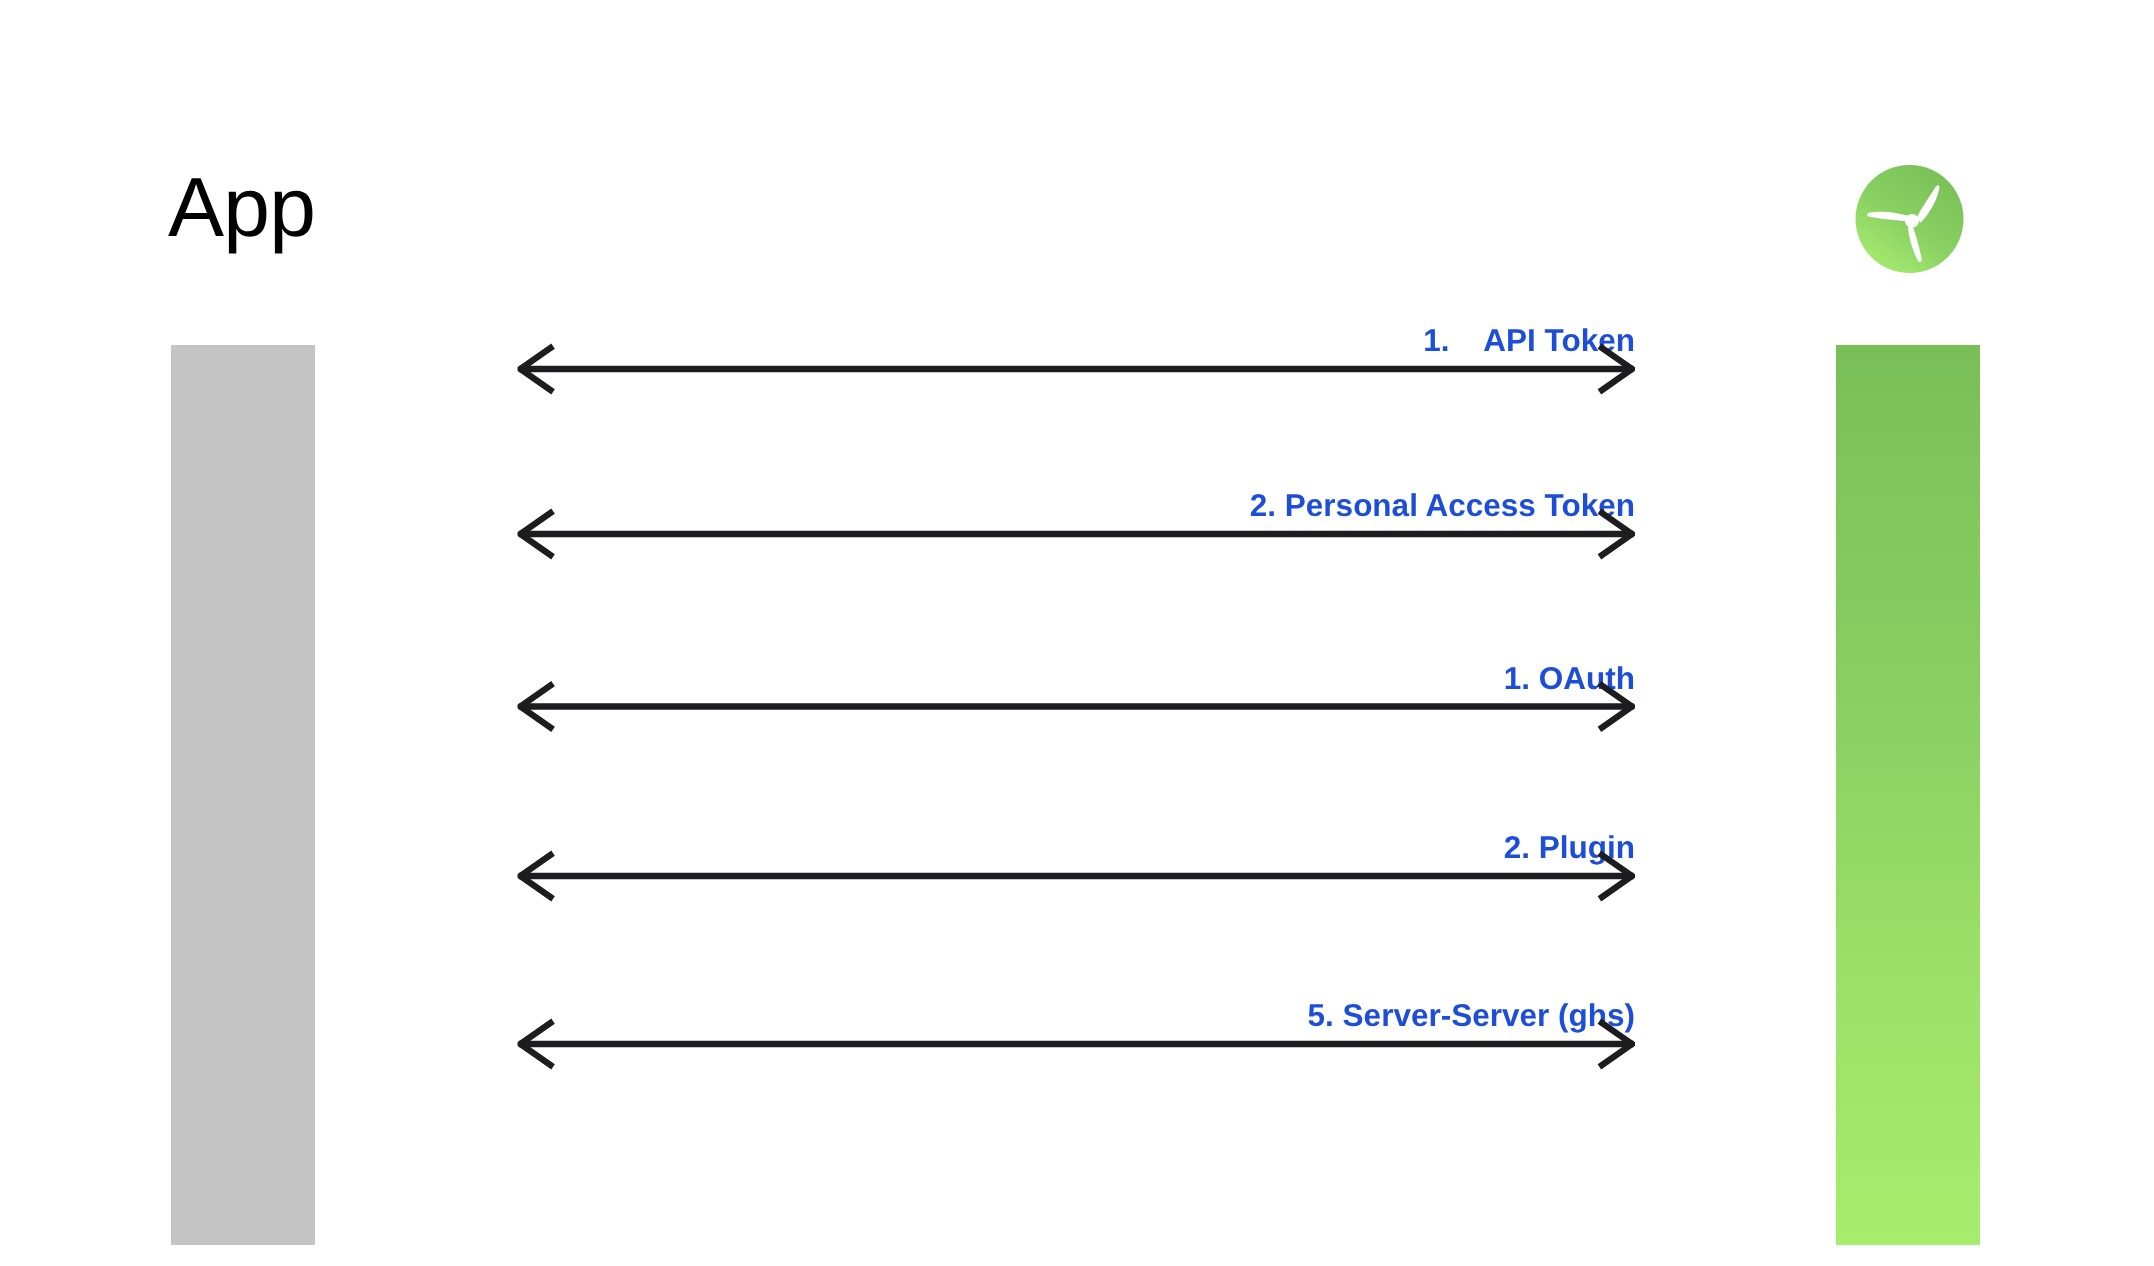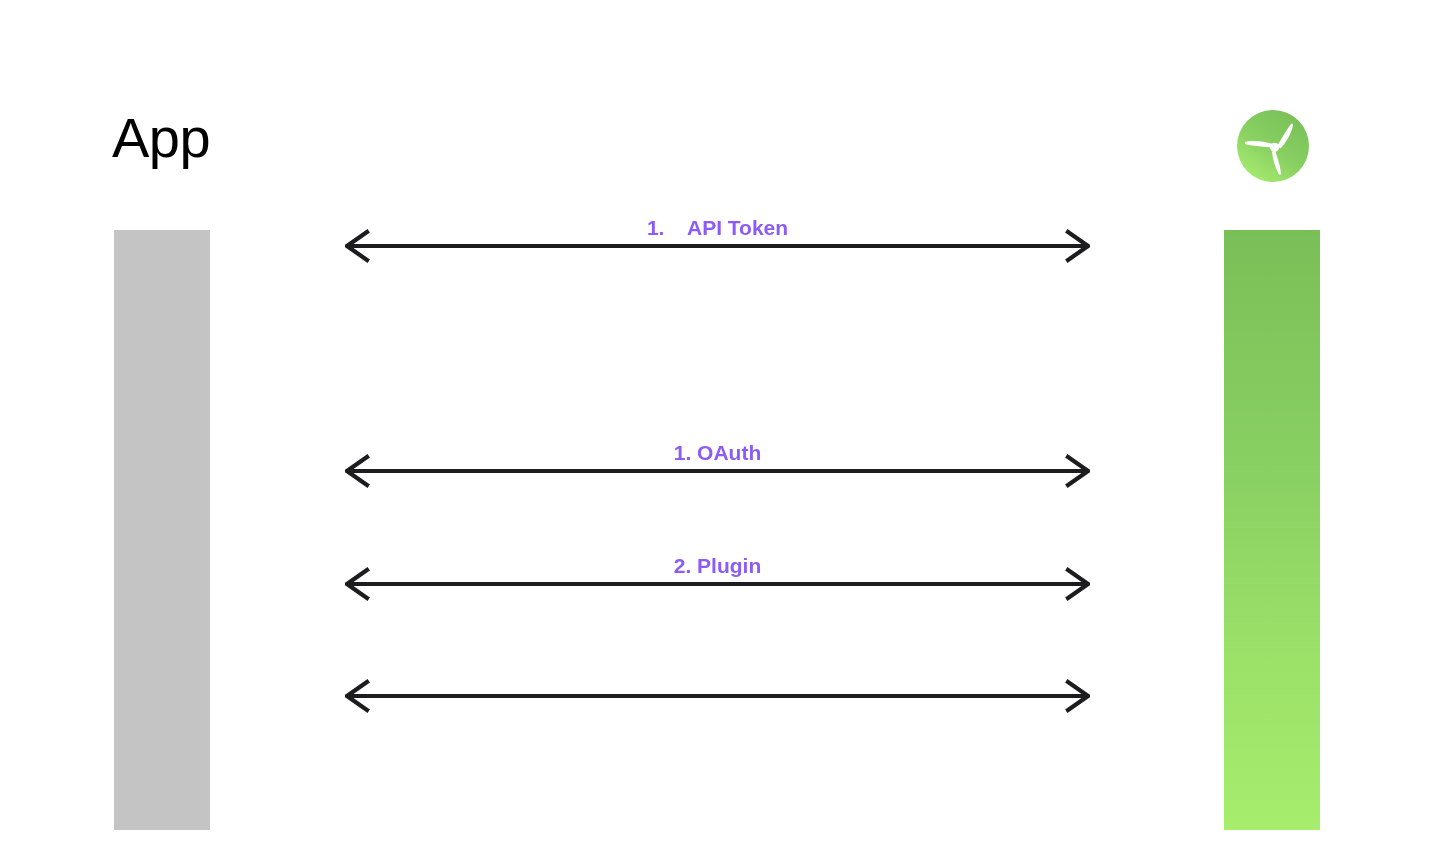--- a/index.html
+++ b/index.html
@@ -70,24 +70,24 @@
     left: 345px;
     width: 745px;
     height: 60px;
   }
 
   .message-label {
     position: absolute;
     left: 0;
     right: 0;
     bottom: 34px;
-    text-align: center;
+    text-align: right;
     font-size: 21px;
     font-weight: bold;
-    color: #8b5cf6;
+    color: #1d4ed8;
     white-space: pre;
     line-height: 1;
   }
 
   .message-arrow {
     position: absolute;
     left: 0;
     bottom: 0;
     width: 745px;
     height: 52px;
@@ -133,20 +133,32 @@
       <svg viewBox="0 0 745 52" xmlns="http://www.w3.org/2000/svg">
         <g fill="none" stroke="#1d1d1f" stroke-width="4.2" stroke-linecap="square">
           <path d="M22 12 L2 26 L22 40"></path>
           <path d="M723 12 L743 26 L723 40"></path>
           <line x1="3" y1="26" x2="742" y2="26"></line>
         </g>
       </svg>
     </div>
   </div>
 
+  <div class="message" style="top:322px">
+    <div class="message-label">2. Personal Access Token</div>
+    <div class="message-arrow">
+      <svg viewBox="0 0 745 52" xmlns="http://www.w3.org/2000/svg">
+        <g fill="none" stroke="#1d1d1f" stroke-width="4.2" stroke-linecap="square">
+          <path d="M22 12 L2 26 L22 40"></path>
+          <path d="M723 12 L743 26 L723 40"></path>
+          <line x1="3" y1="26" x2="742" y2="26"></line>
+        </g>
+      </svg>
+    </div>
+  </div>
 
   <div class="message" style="top:437px">
     <div class="message-label">1. OAuth</div>
     <div class="message-arrow">
       <svg viewBox="0 0 745 52" xmlns="http://www.w3.org/2000/svg">
         <g fill="none" stroke="#1d1d1f" stroke-width="4.2" stroke-linecap="square">
           <path d="M22 12 L2 26 L22 40"></path>
           <path d="M723 12 L743 26 L723 40"></path>
           <line x1="3" y1="26" x2="742" y2="26"></line>
         </g>
@@ -161,20 +173,21 @@
         <g fill="none" stroke="#1d1d1f" stroke-width="4.2" stroke-linecap="square">
           <path d="M22 12 L2 26 L22 40"></path>
           <path d="M723 12 L743 26 L723 40"></path>
           <line x1="3" y1="26" x2="742" y2="26"></line>
         </g>
       </svg>
     </div>
   </div>
 
   <div class="message" style="top:662px">
+    <div class="message-label">5. Server-Server (ghs)</div>
     <div class="message-arrow">
       <svg viewBox="0 0 745 52" xmlns="http://www.w3.org/2000/svg">
         <g fill="none" stroke="#1d1d1f" stroke-width="4.2" stroke-linecap="square">
           <path d="M22 12 L2 26 L22 40"></path>
           <path d="M723 12 L743 26 L723 40"></path>
           <line x1="3" y1="26" x2="742" y2="26"></line>
         </g>
       </svg>
     </div>
   </div>

